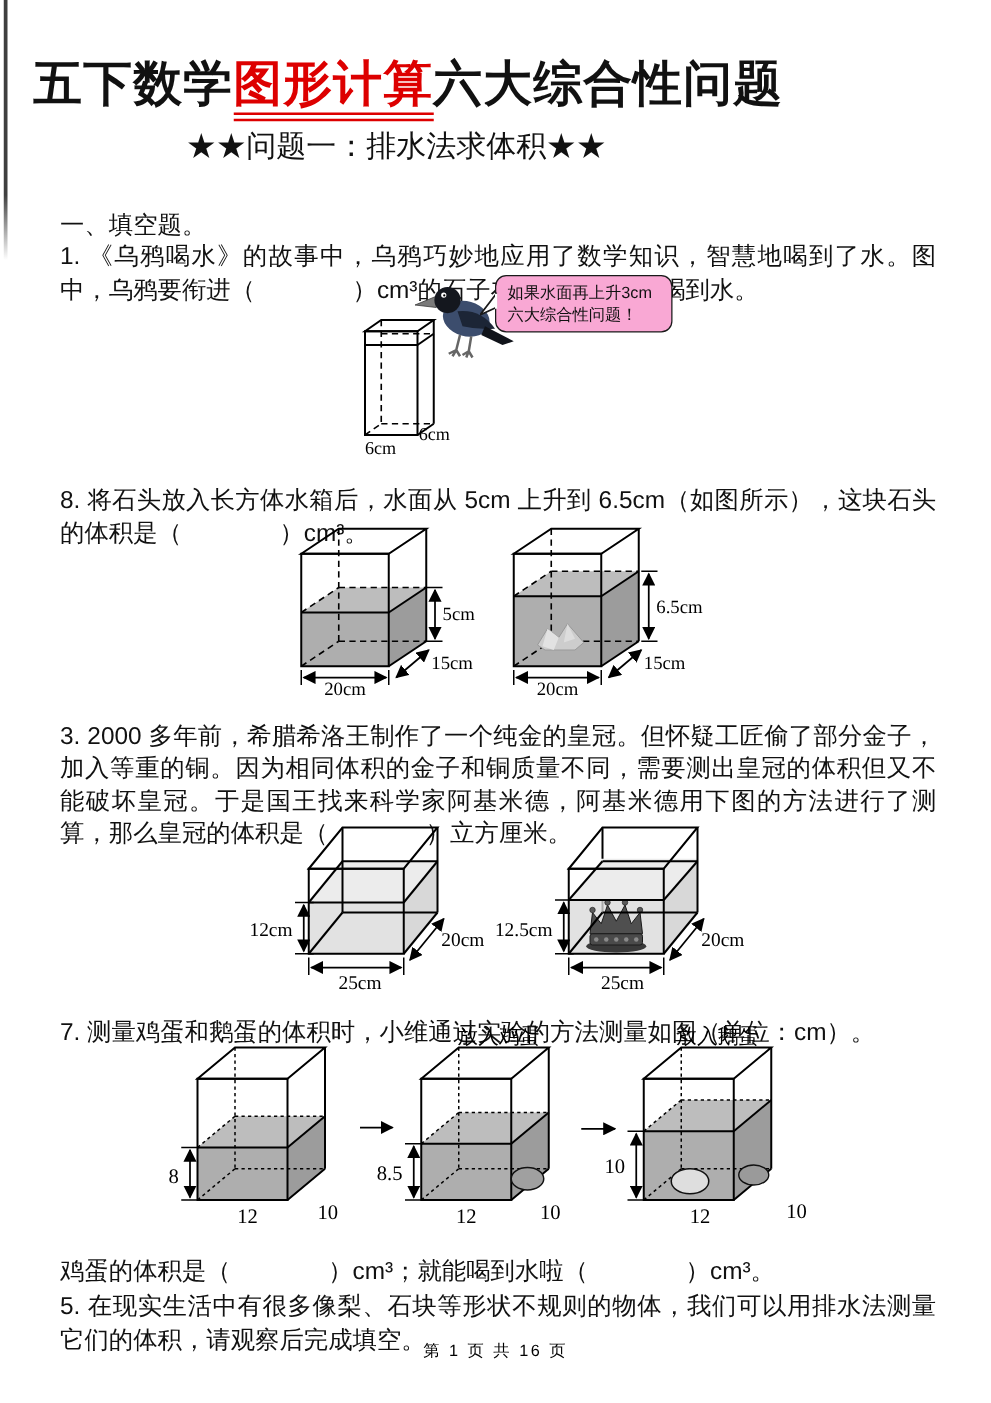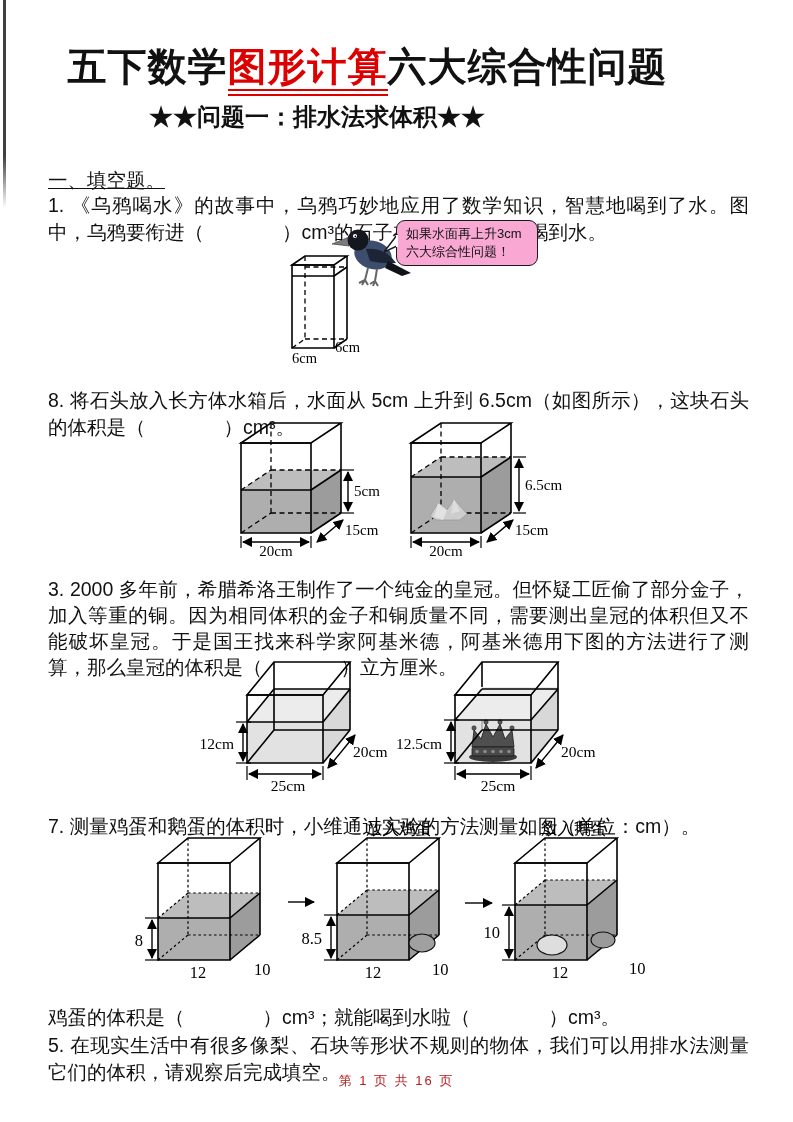--- a/index.html
+++ b/index.html
@@ -1,42 +1,42 @@
 <!DOCTYPE html>
 <html><head>
 <meta charset="utf-8">
 <style>
   html,body{margin:0;padding:0;background:#fff;}
   body{width:793px;height:1122px;position:relative;overflow:hidden;
        font-family:"Liberation Sans",sans-serif;color:#111;}
   .scan-line{position:absolute;left:3px;top:0;width:3px;height:208px;
        background:linear-gradient(#3f3f3f 75%,rgba(63,63,63,0));}
   .title{position:absolute;top:40px;left:0;width:653px;text-align:center;
-       font-size:39px;font-weight:bold;letter-spacing:1px;white-space:nowrap;padding-left:41px;}
+       font-size:39px;font-weight:bold;letter-spacing:1px;white-space:nowrap;}
   .title .hl{color:#dd0000;border-bottom:7px double #dd0000;padding-bottom:1px;}
   .subtitle{position:absolute;top:101px;left:0;width:634px;text-align:center;
-       font-size:24px;font-weight:bold;}
+       font-size:24px;font-weight:normal;}
   .para{position:absolute;left:48px;width:701px;font-size:19.5px;
        line-height:27px;text-align:justify;}
-  .section{top:147px;text-decoration:underline;}
+  .section{top:147px;}
   .q1{top:172px;} .q2{top:367px;} .q3{top:556px;line-height:26px;}
   .q4{top:793px;} .ans{top:984px;} .q5{top:1012px;}
   .figure{position:absolute;left:48px;width:701px;}
   .fig1{top:218px;height:152px;}
   .fig2{top:415px;height:142px;}
   .fig3{top:658px;height:137px;}
   .fig4{top:818px;height:167px;}
   .cup-svg{position:absolute;left:236px;top:30px;}
   .crow-svg{position:absolute;left:284px;top:6px;}
   .bubble{position:absolute;left:348px;top:2px;width:142px;background:#f9a8d4;
        border:1.6px solid #1a1a1a;border-radius:9px;padding:4px 8px 5px 9px;
        font-size:13px;line-height:17.5px;box-sizing:border-box;white-space:nowrap;}
   .bubble-tail{position:absolute;left:-13px;top:13px;}
   .footer{position:absolute;top:1072px;left:0;width:793px;text-align:center;
-       font-size:13px;letter-spacing:2px;color:#b91c1c;}
+       font-size:13px;letter-spacing:2px;color:#000000;}
   svg{display:block;}
   svg text{font-family:"Liberation Serif",serif;fill:#000;}
   .edge{stroke:#000;stroke-width:1.6;fill:none;stroke-linejoin:miter;}
   .hid{stroke:#000;stroke-width:1.3;fill:none;stroke-dasharray:5 3.5;}
   .dot{stroke:#000;stroke-width:1.2;fill:none;stroke-dasharray:2.6 2.6;}
   .dim{stroke:#000;stroke-width:1.4;fill:none;}
   .tick{stroke:#000;stroke-width:1.2;}
 </style>
 </head>
 <body>

